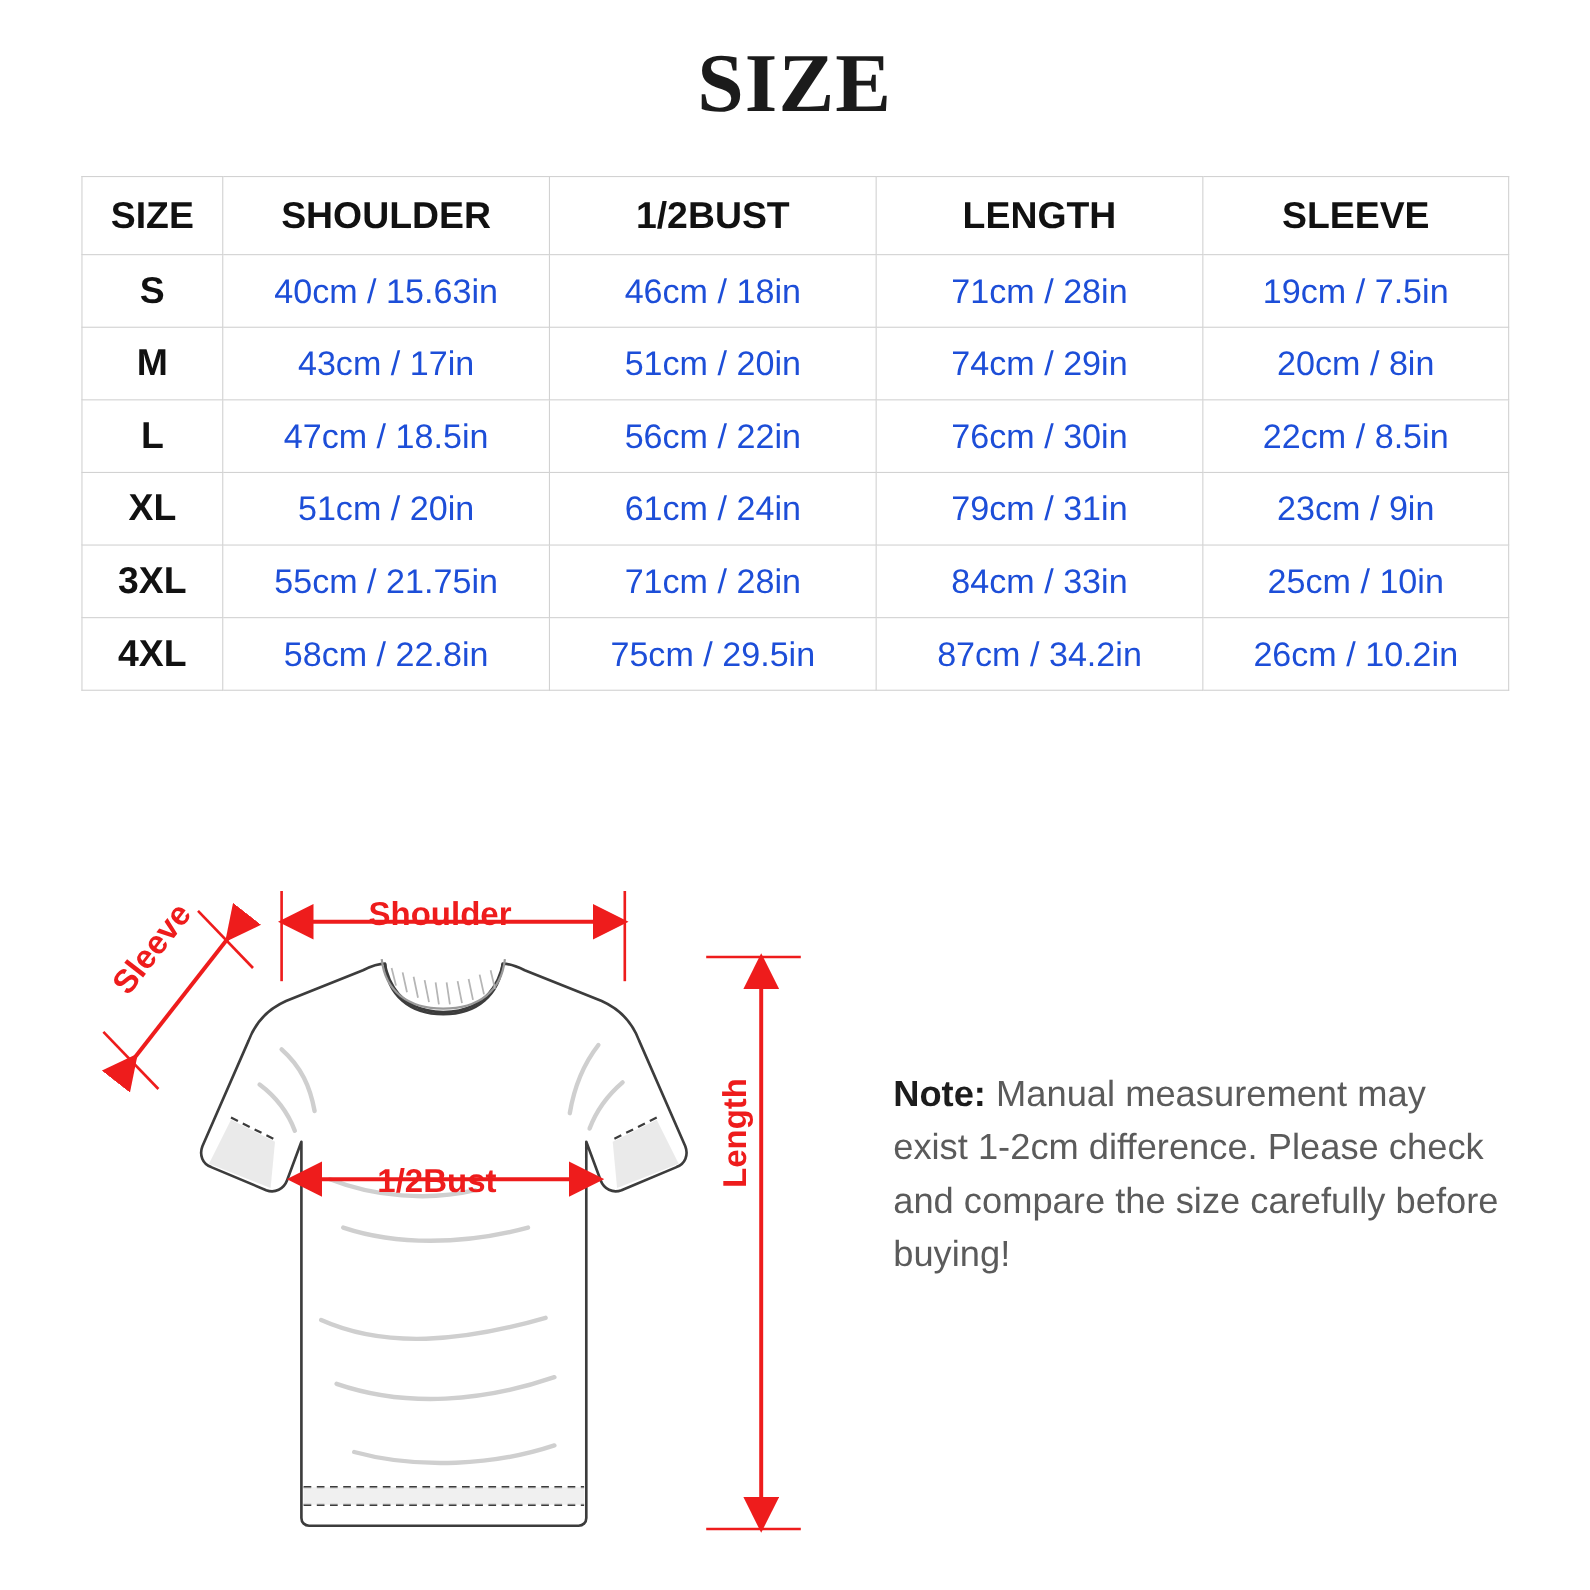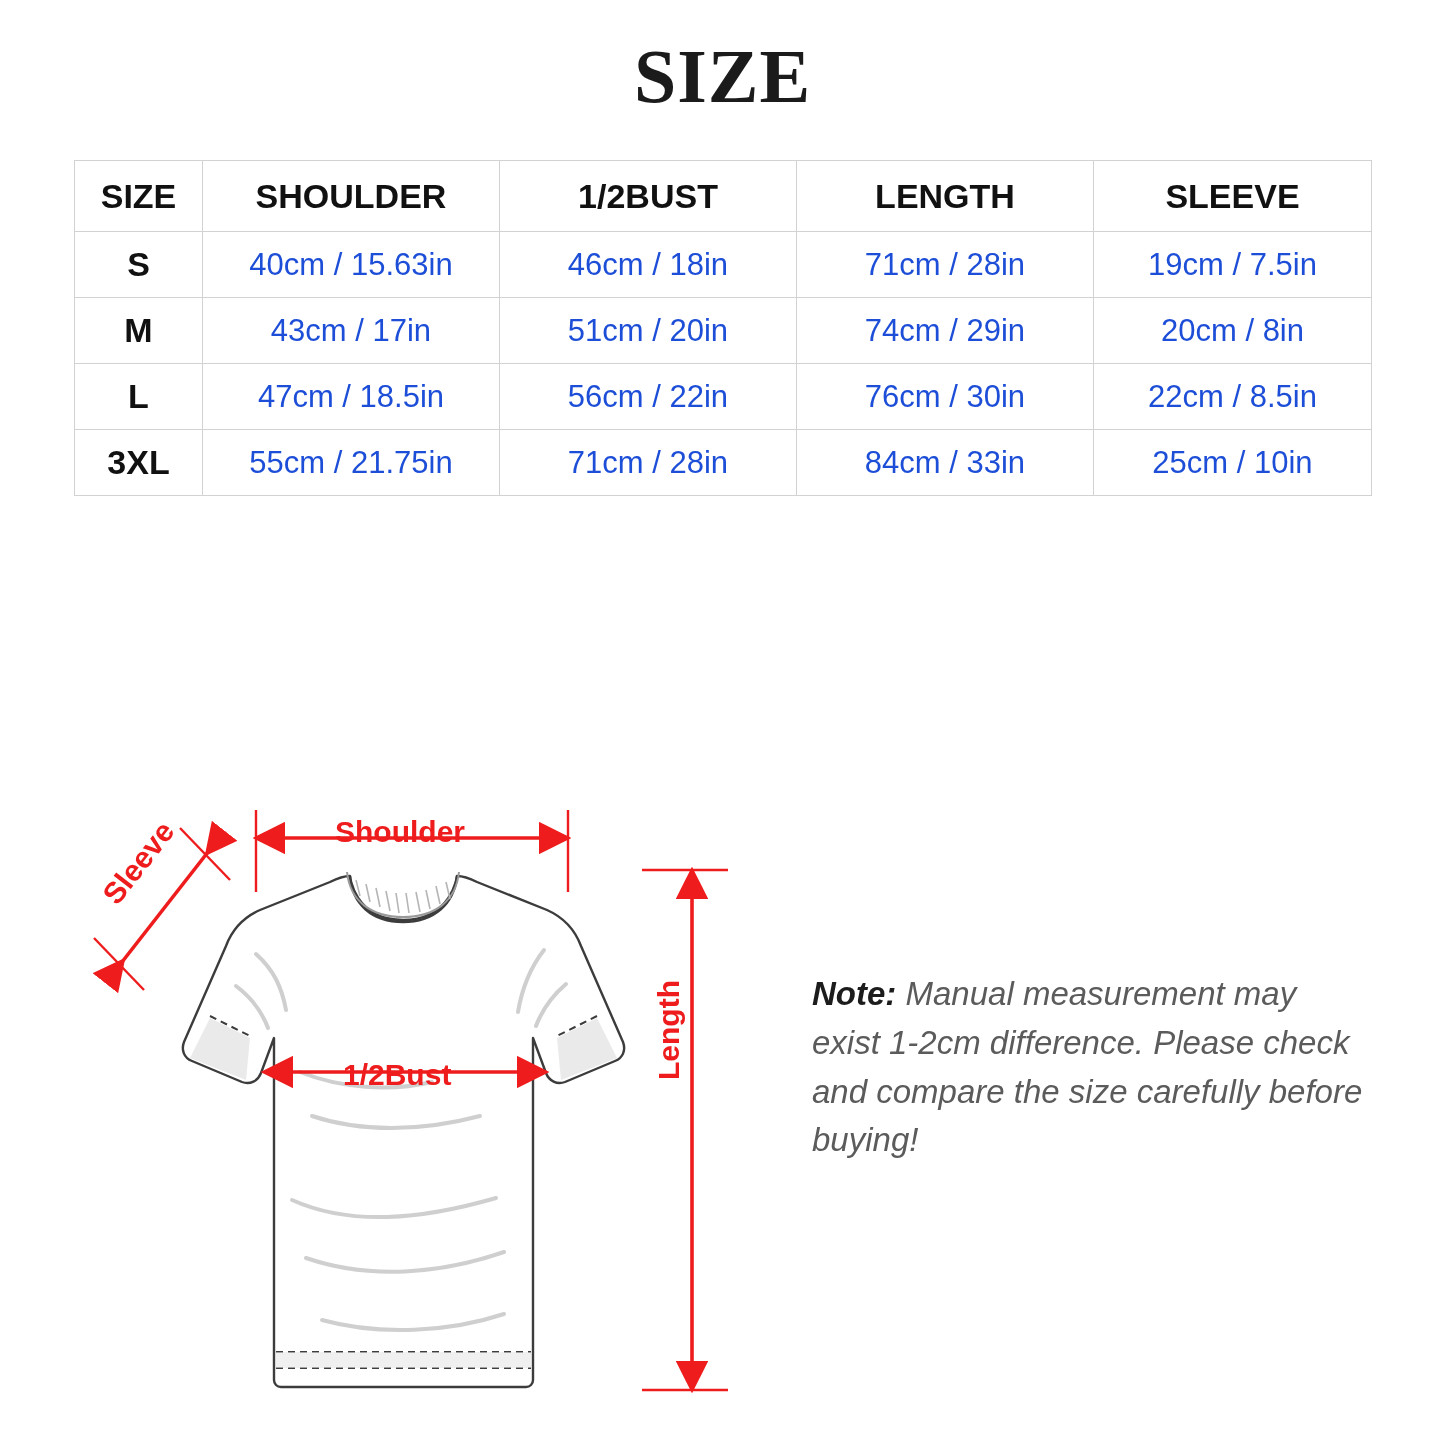--- a/index.html
+++ b/index.html
@@ -106,21 +106,20 @@
 
   
   .note {
     position: absolute;
     left: 812px;
     top: 970px;
     width: 560px;
     font-size: 33px;
     line-height: 1.48;
     color: #5b5b5b;
-    font-style: italic;
   }
   .note b {
     color: #1c1c1c;
     font-weight: 700;
   }
 </style>
 </head>
 <body>
 
 <div class="title">SIZE</div>
@@ -159,25 +158,39 @@
         <td>20cm / 8in</td>
       </tr>
       <tr>
         <td class="size-col">L</td>
         <td>47cm / 18.5in</td>
         <td>56cm / 22in</td>
         <td>76cm / 30in</td>
         <td>22cm / 8.5in</td>
       </tr>
       <tr>
+        <td class="size-col">XL</td>
+        <td>51cm / 20in</td>
+        <td>61cm / 24in</td>
+        <td>79cm / 31in</td>
+        <td>23cm / 9in</td>
+      </tr>
+      <tr>
         <td class="size-col">3XL</td>
         <td>55cm / 21.75in</td>
         <td>71cm / 28in</td>
         <td>84cm / 33in</td>
         <td>25cm / 10in</td>
+      </tr>
+      <tr>
+        <td class="size-col">4XL</td>
+        <td>58cm / 22.8in</td>
+        <td>75cm / 29.5in</td>
+        <td>87cm / 34.2in</td>
+        <td>26cm / 10.2in</td>
       </tr>
     </tbody>
   </table>
 </div>
 
 <div class="diagram">
   <svg width="720" height="640" viewBox="0 0 720 640">
     <defs>
       <marker id="ah" markerWidth="9" markerHeight="9" refX="7.5" refY="4.5" orient="auto">
         <path d="M0,0 L9,4.5 L0,9 z" fill="#ee1c1c"></path>

